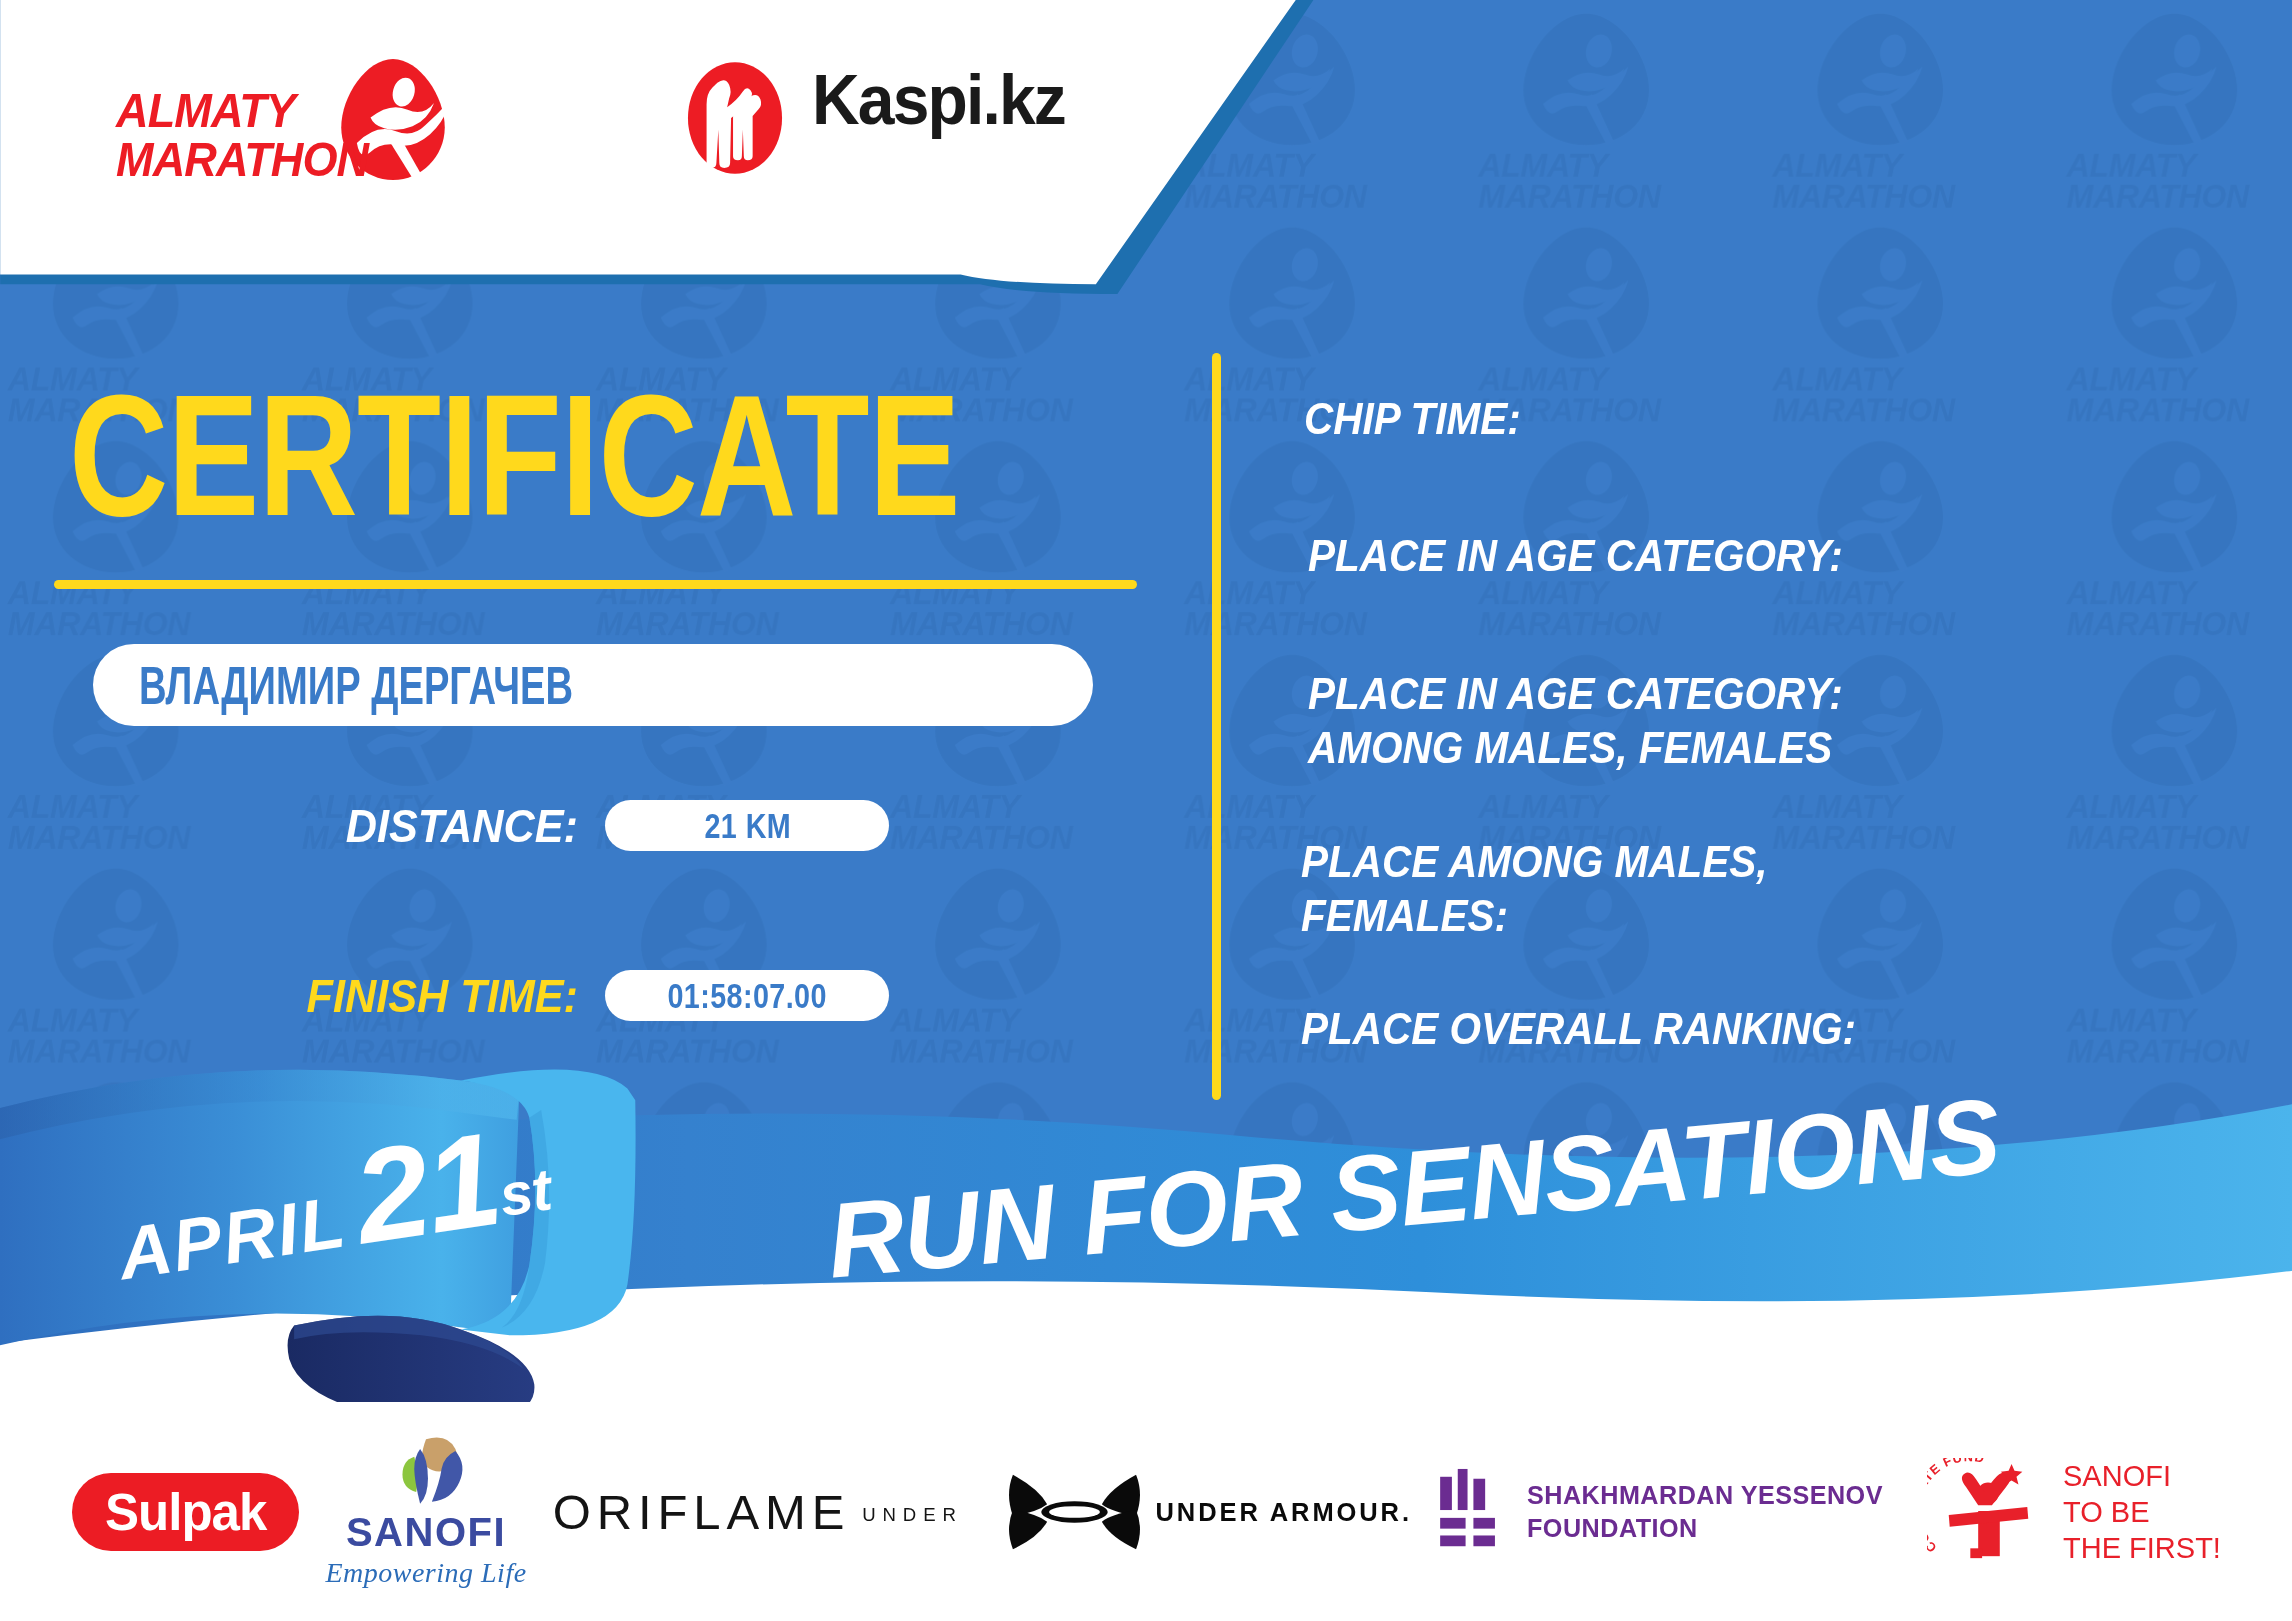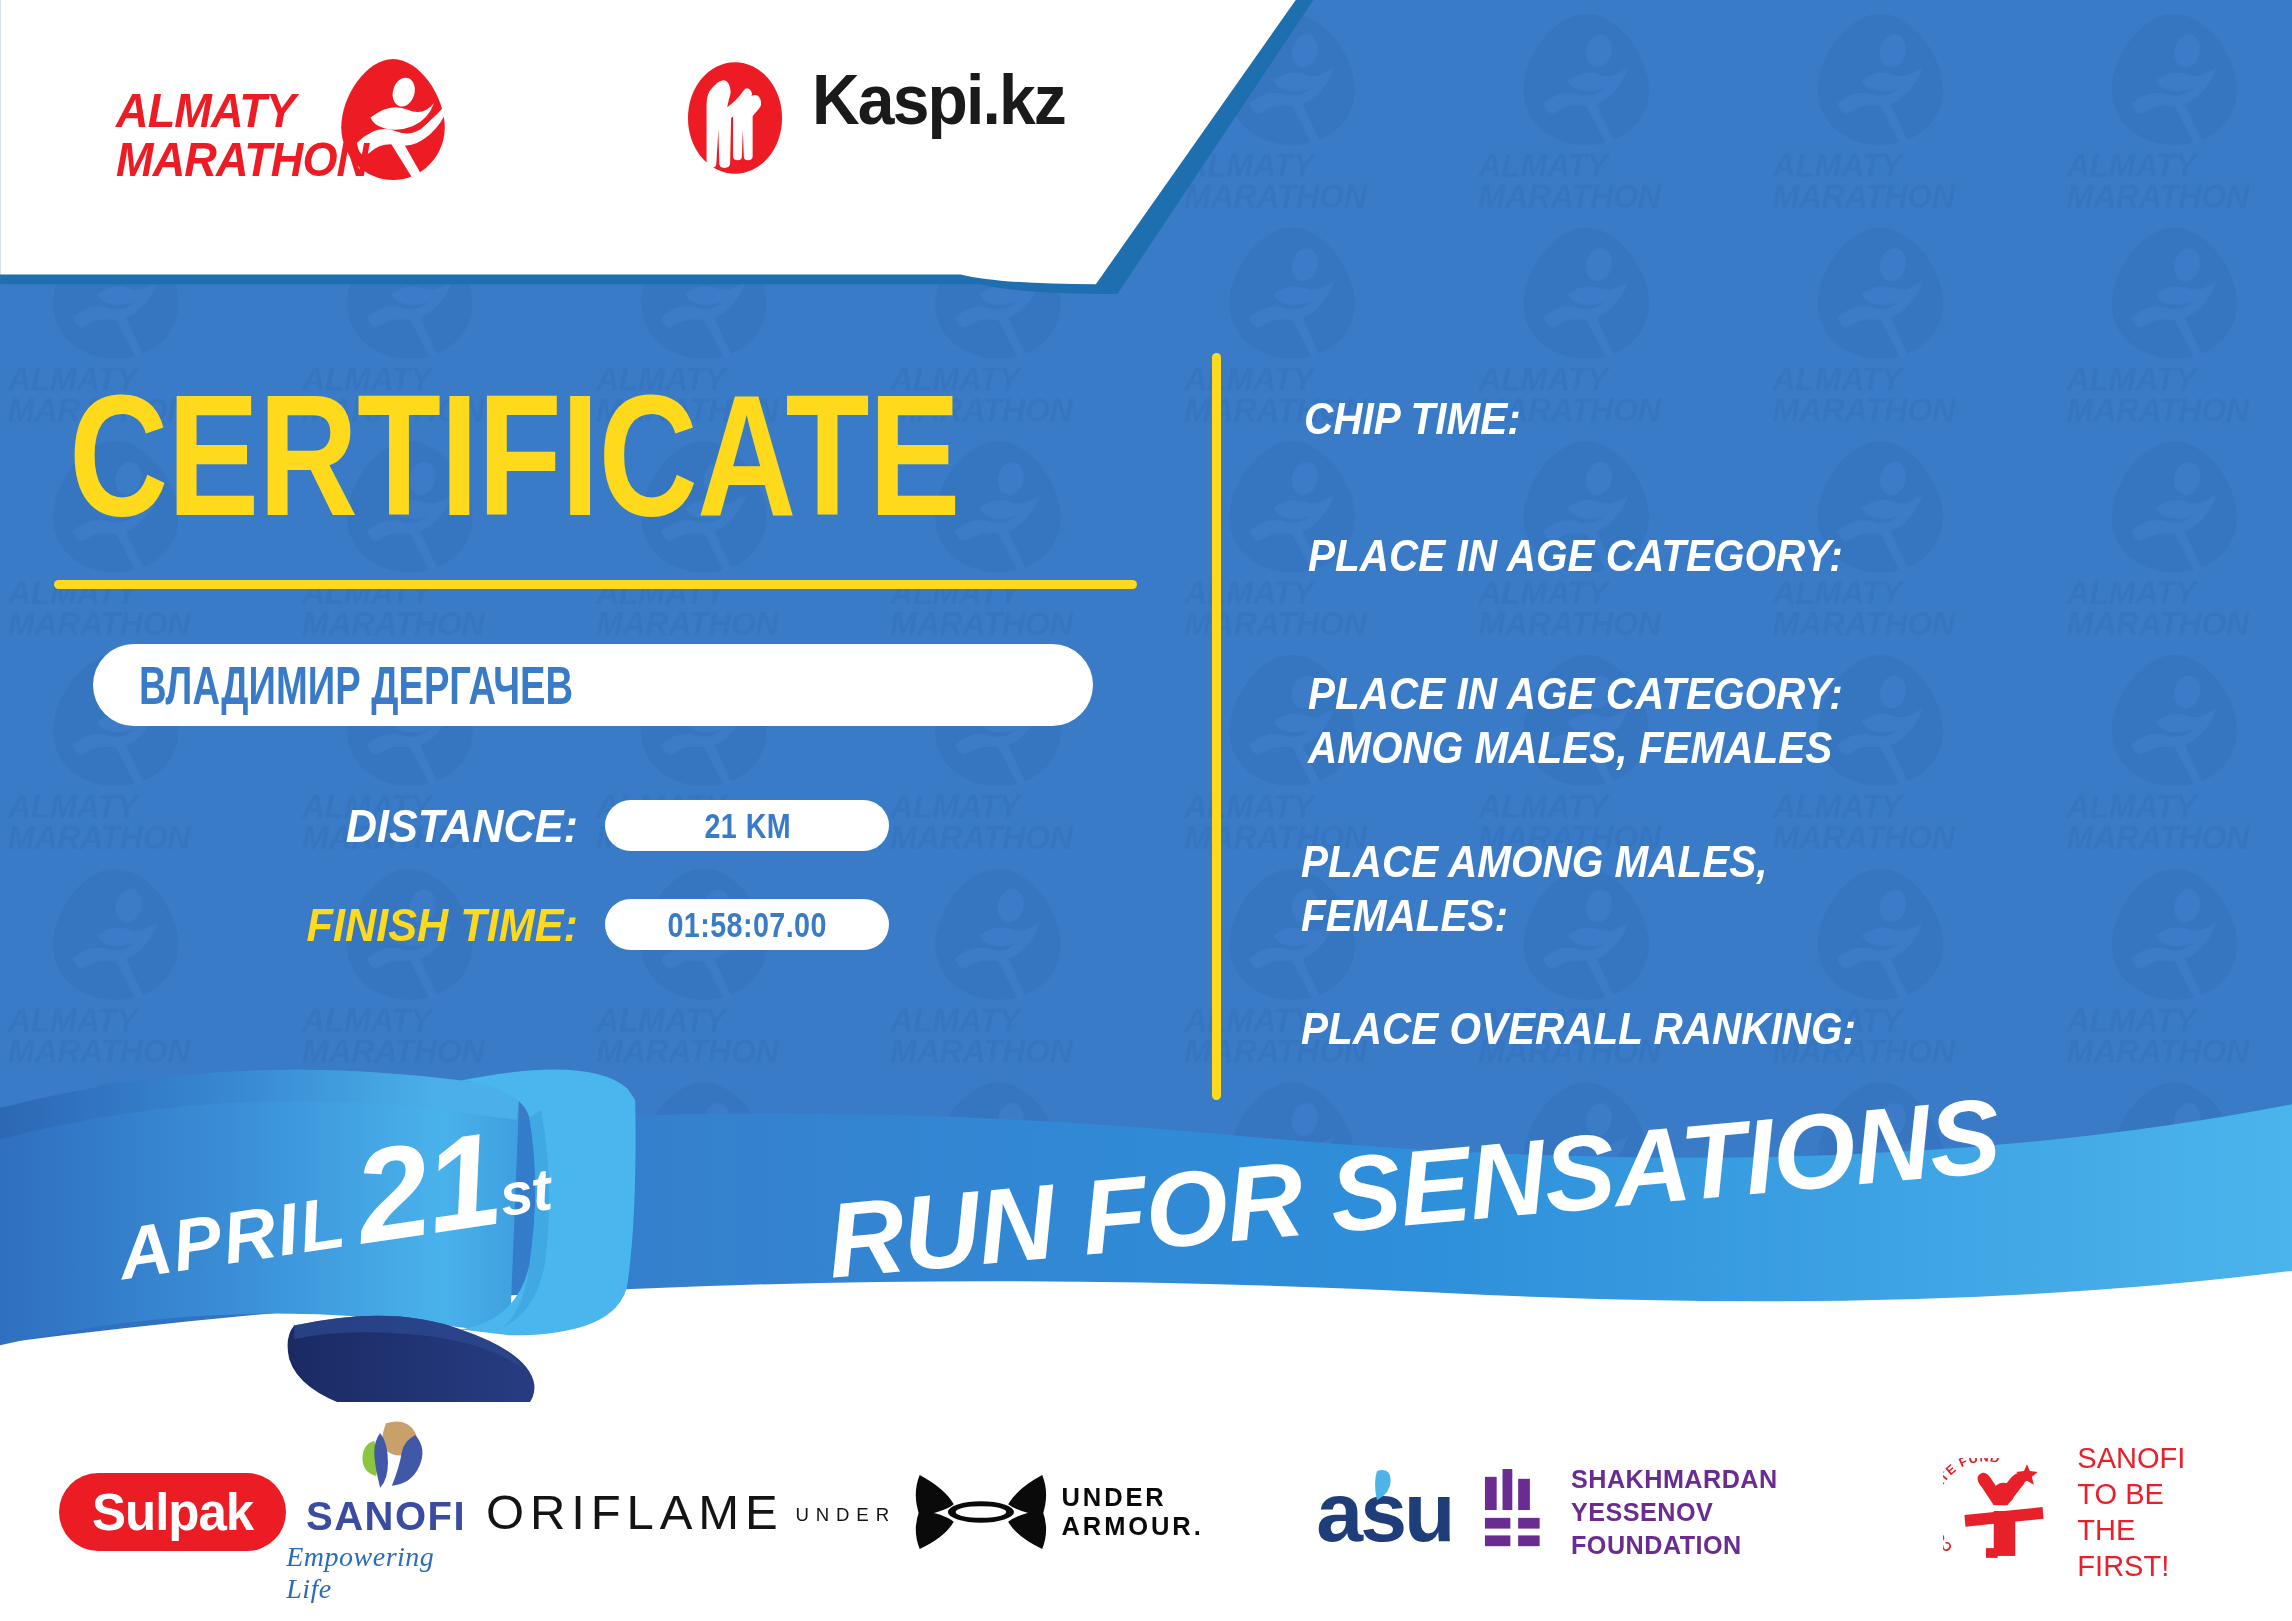--- a/index.html
+++ b/index.html
@@ -377,21 +377,21 @@
     <div class="name-text">ВЛАДИМИР ДЕРГАЧЕВ</div>
   </div>
 
   <div class="lrow" style="left:274px; top:798px; width:647px;">
     <div class="lbl lbl-white" style="width:304px;">DISTANCE:</div>
     <div class="val-pill" style="width:284px; margin-left:27.4px;">
       <span>21 KM</span>
     </div>
   </div>
 
-  <div class="lrow" style="left:223px; top:897px; width:706px;">
+  <div class="lrow" style="left:223px; top:968px; width:706px;">
     <div class="lbl lbl-yellow" style="width:355px;">FINISH TIME:</div>
     <div class="val-pill" style="width:284px; margin-left:27.4px;">
       <span>01:58:07.00</span>
     </div>
   </div>
 
   <div class="v-divider"></div>
 
   <div class="stat" style="left:1304px; top:392px;">
     <div class="stat-lbl">CHIP TIME:</div>
@@ -508,26 +508,20 @@
         <path d="M12 6 q26 14 35 30 q-10 8 -35 12 q-8 -22 0 -42 Z" fill="#0a0a0a"></path>
         <path d="M138 6 q8 20 0 42 q-25 -4 -35 -12 q9 -16 35 -30 Z" fill="#0a0a0a"></path>
         <path d="M12 82 q-8 -20 0 -40 q25 4 35 12 q-9 16 -35 28 Z" fill="#0a0a0a"></path>
         <path d="M138 82 q-26 -12 -35 -28 q10 -8 35 -12 q8 20 0 40 Z" fill="#0a0a0a"></path>
         <ellipse cx="75" cy="44" rx="34" ry="11" fill="#0a0a0a"></ellipse>
         <ellipse cx="75" cy="44" rx="26" ry="6" fill="#ffffff"></ellipse>
       </svg>
       <div class="ua-word">UNDER ARMOUR.</div>
     </div>
 
-    <div class="sp sp-asu">
-      <svg width="167" height="94" viewBox="0 0 170 96">
-        <text x="0" y="78" font-family="Liberation Sans, sans-serif" font-size="86" font-weight="bold" fill="#1F3E79" letter-spacing="-3">asu</text>
-        <path d="M62 6 q14 -4 14 10 q0 12 -14 20 q-4 -18 0 -30 Z" fill="#4EB3E8"></path>
-      </svg>
-    </div>
 
     <div class="sp sp-yessenov">
       <svg width="63" height="90" viewBox="0 0 64 92">
         <g fill="#6B2C91">
           <rect x="2" y="10" width="12" height="34"></rect>
           <rect x="20" y="2" width="10" height="42"></rect>
           <rect x="36" y="12" width="12" height="32"></rect>
           <rect x="2" y="52" width="26" height="11"></rect>
           <rect x="36" y="52" width="22" height="11"></rect>
           <rect x="2" y="70" width="26" height="11"></rect>

